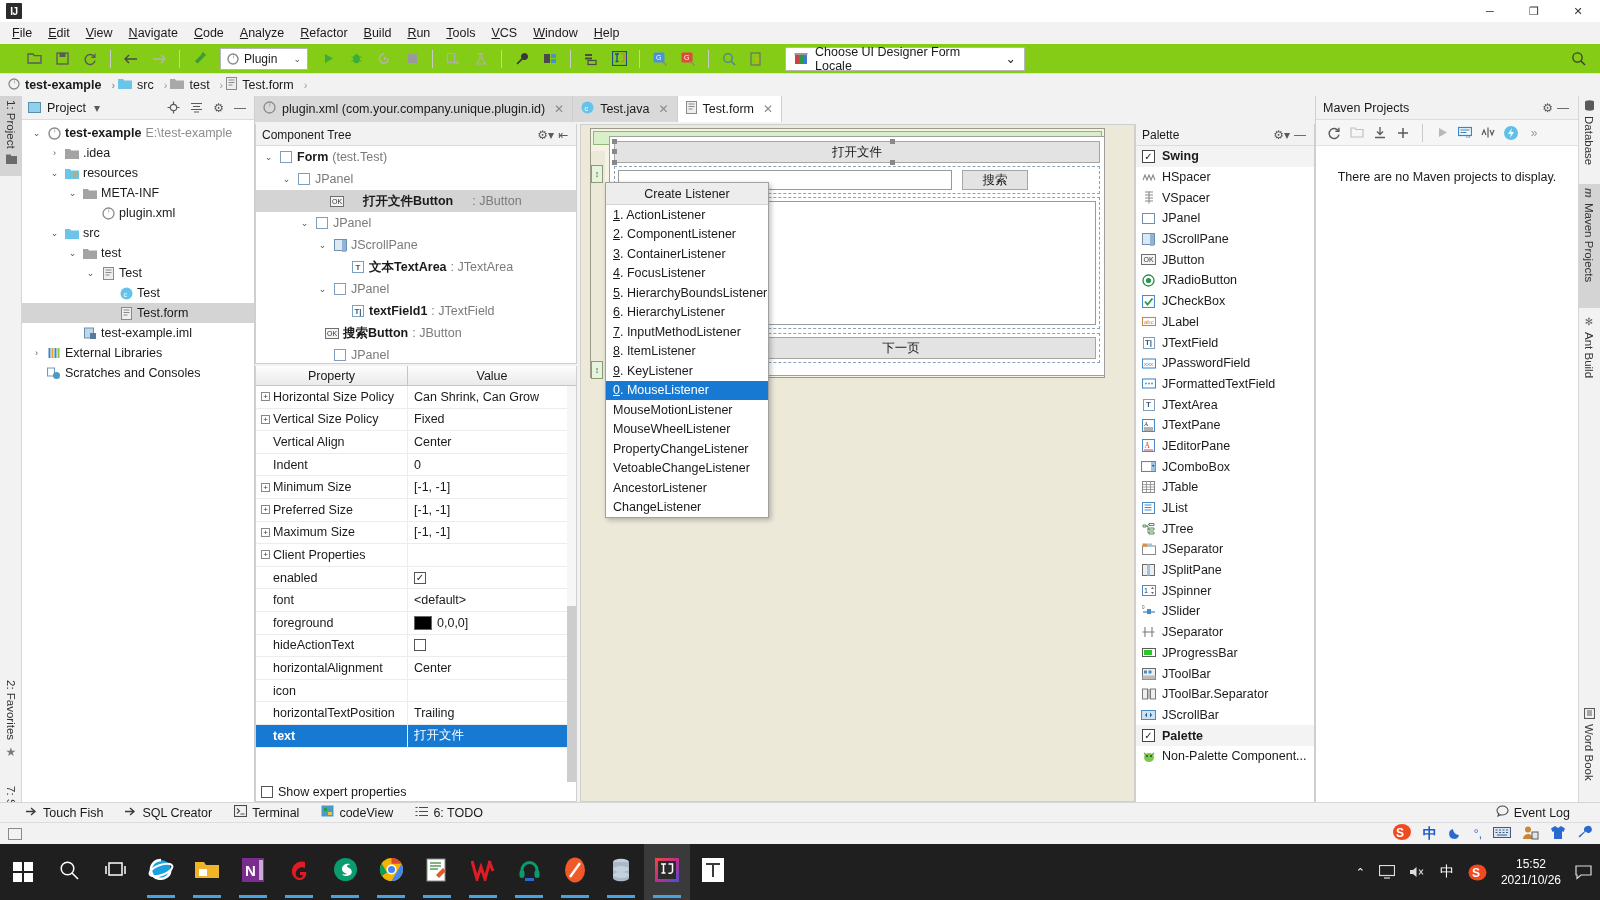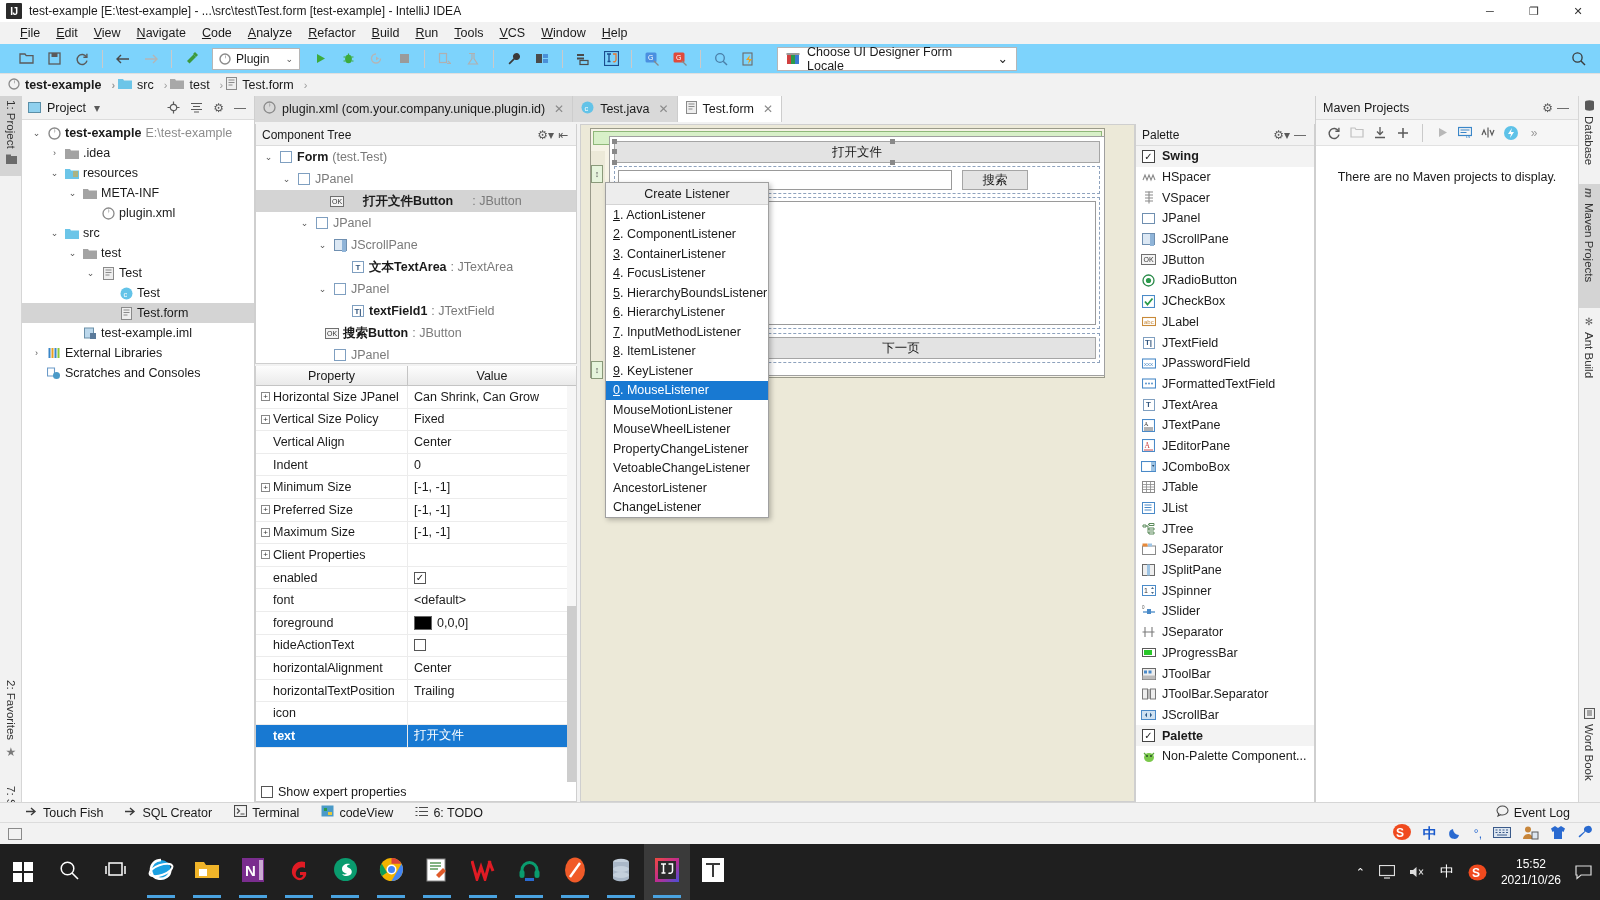--- a/index.html
+++ b/index.html
@@ -27,29 +27,29 @@
   .tb-title { font-size: 12px; color: #1a1a1a; }
   .tb-buttons { margin-left: auto; display: flex; height: 22px; }
   .tb-btn {
     width: 44px; height: 22px; display: flex; align-items: center; justify-content: center;
     font-size: 11px; color: #333;
   }
 
   
   .menubar {
     position: absolute; left: 0; top: 22px; width: 1600px; height: 22px;
-    background: #f2f2f2; display: flex; align-items: center; padding-left: 12px;
+    background: #f2f2f2; display: flex; align-items: center; padding-left: 4px;
   }
   .menu-item { padding: 2px 8px; font-size: 12.5px; color: #1a1a1a; }
   .menu-item u { text-decoration: underline; }
 
   
   .toolbar {
     position: absolute; left: 0; top: 44px; width: 1600px; height: 30px;
-    background: #7dd3fc; display: flex; align-items: center; padding-left: 12px;
+    background: #84cc16; display: flex; align-items: center; padding-left: 20px;
     border-bottom: 1px solid #e0e0e0;
   }
   .tbi {
     width: 22px; height: 22px; margin: 0 3px;
     display: flex; align-items: center; justify-content: center;
     font-size: 13px; color: #5a5a5a;
   }
   .tbsep { width: 1px; height: 18px; background: #cacaca; margin: 0 6px; }
   .combo {
     height: 22px; min-width: 88px; border: 1px solid #b6b6b6; background: #fff;
@@ -299,21 +299,20 @@
 
   .ico-svg { display: block; }
 </style>
 </head>
 <body>
 
 <div id="app">
 
   <div class="titlebar">
     <div class="tb-icon">IJ</div>
-    <div class="tb-title">test-example [E:\test-example] - ...\src\test\Test.form [test-example] - IntelliJ IDEA</div>
     <div class="tb-buttons">
       <div class="tb-btn">─</div>
       <div class="tb-btn">❐</div>
       <div class="tb-btn close">✕</div>
     </div>
   </div>
 
   <div class="menubar" id="menubar">
       <div class="menu-item"><u>F</u>ile</div>
       <div class="menu-item"><u>E</u>dit</div>
@@ -842,21 +841,21 @@
 
   <div class="prop-panel">
     <div class="prop-head">
       <div class="ph-c1">Property</div>
       <div class="ph-c2">Value</div>
     </div>
     <div id="prop-rows">
         <div class="prow">
           <div class="pcell1">
             <span class="pexp">+</span>
-            <span>Horizontal Size JPanel</span>
+            <span>Horizontal Size Policy</span>
           </div>
           <div class="pcell2">
             <span>Can Shrink, Can Grow</span>
           </div>
         </div>
         <div class="prow">
           <div class="pcell1">
             <span class="pexp">+</span>
             <span>Vertical Size Policy</span>
           </div>
@@ -952,32 +951,32 @@
         <div class="prow">
           <div class="pcell1 pindent">
             <span>horizontalAlignment</span>
           </div>
           <div class="pcell2">
             <span>Center</span>
           </div>
         </div>
         <div class="prow">
           <div class="pcell1 pindent">
+            <span>icon</span>
+          </div>
+          <div class="pcell2">
+            <span></span>
+          </div>
+        </div>
+        <div class="prow">
+          <div class="pcell1 pindent">
             <span>horizontalTextPosition</span>
           </div>
           <div class="pcell2">
             <span>Trailing</span>
-          </div>
-        </div>
-        <div class="prow">
-          <div class="pcell1 pindent">
-            <span>icon</span>
-          </div>
-          <div class="pcell2">
-            <span></span>
           </div>
         </div>
         <div class="prow sel">
           <div class="pcell1 pindent">
             <span>text</span>
           </div>
           <div class="pcell2">
             <span>打开文件</span>
           </div>
         </div>

